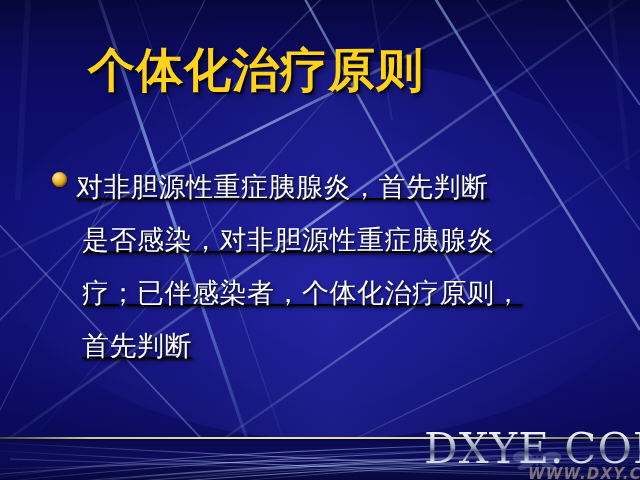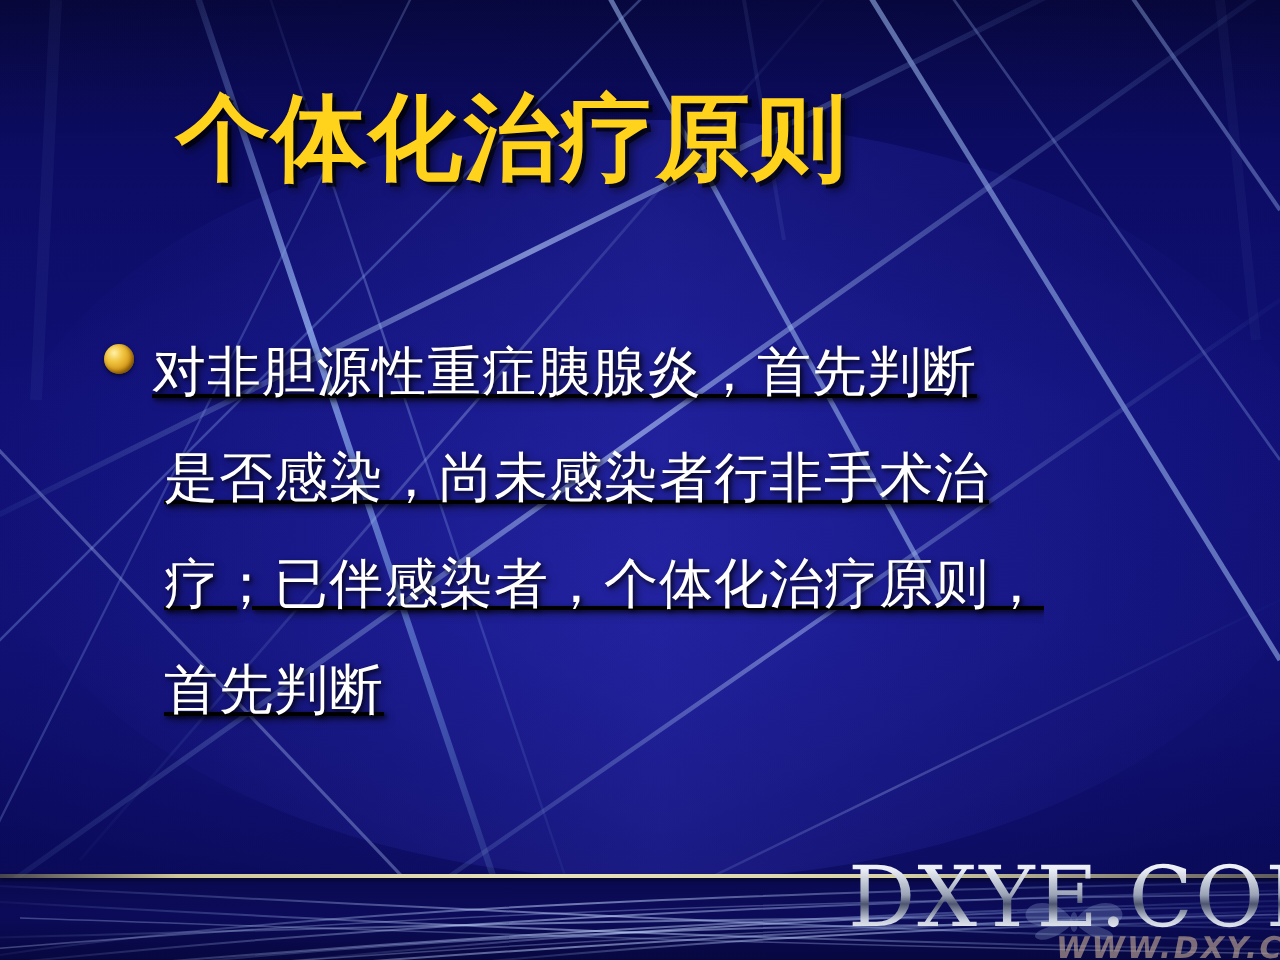--- a/index.html
+++ b/index.html
@@ -241,21 +241,21 @@
 
   <div class="divider"></div>
 
   <div class="title">个体化治疗原则</div>
 
   <div class="body-block">
     <div class="bullet-row">
       <span class="bullet"></span>
       <div class="para">
         <span class="line">对非胆源性重症胰腺炎，首先判断</span>
-        <span class="line indent">是否感染，尚未感染者行非手术治</span>
+        <span class="line indent">是否感染，对非胆源性重症胰腺炎</span>
         <span class="line indent">疗；已伴感染者，个体化治疗原则，</span>
         <span class="line indent">首先判断</span>
       </div>
     </div>
   </div>
 
   <div class="watermark">
     <svg class="wm-mark" viewBox="0 0 54 26" aria-hidden="true">
       <g fill="#9fb4d8" fill-opacity="0.55">
         <path d="M27 13 C 20 2, 6 1, 3 8 C 1 14, 12 18, 27 13 Z"></path>

